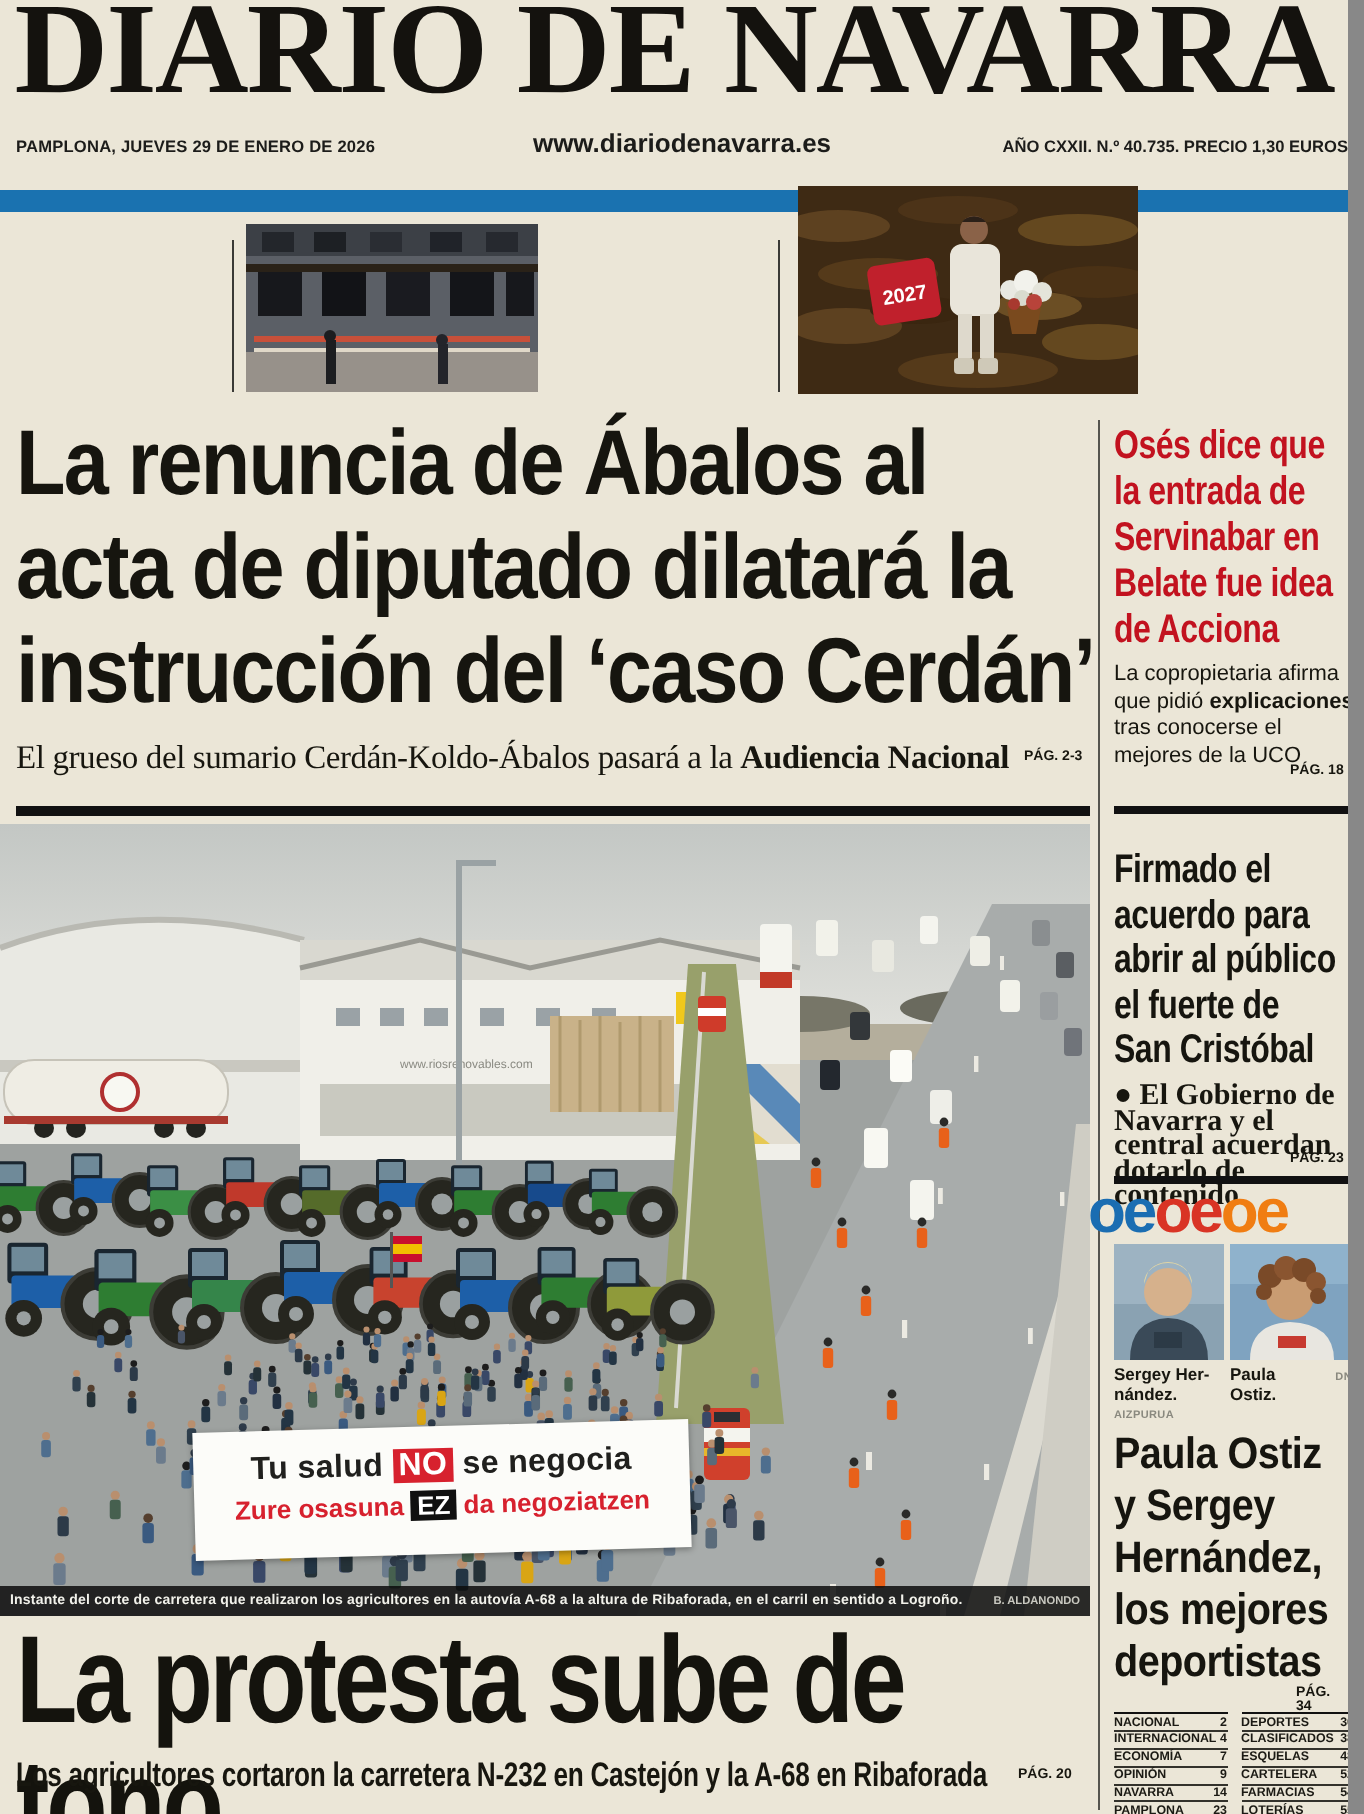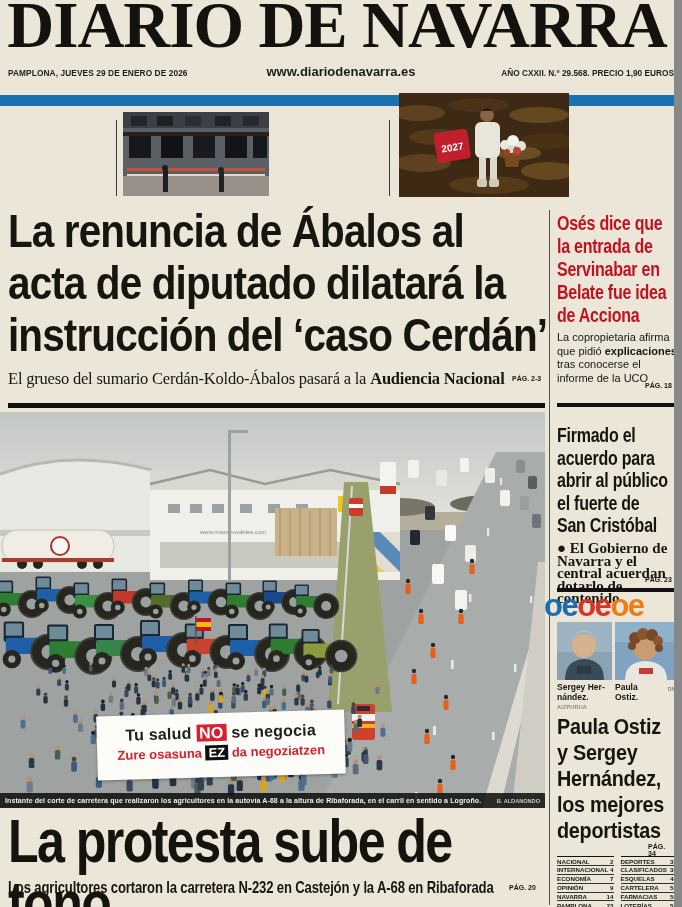--- a/index.html
+++ b/index.html
@@ -81,21 +81,21 @@
 </style>
 </head>
 <body>
 
 <div class="page">
 
   <div class="abs masthead-title">DIARIO DE NAVARRA</div>
   <div class="abs dateline">
     <span class="dl-left">PAMPLONA, JUEVES 29 DE ENERO DE 2026</span>
     <span class="dl-center">www.diariodenavarra.es</span>
-    <span class="dl-right">AÑO CXXII. N.º 29.568. PRECIO 1,90 EUROS</span>
+    <span class="dl-right">AÑO CXXII. N.º 40.735. PRECIO 1,30 EUROS</span>
   </div>
 
   <div class="abs blue-band"></div>
 
   <div class="abs vr" style="left:116px;top:120px;height:76px;"></div>
 
   <div class="abs miniphoto" style="left:123px;top:112px;width:146px;height:84px;">
     <svg width="146" height="84" viewBox="0 0 146 84">
       <rect width="146" height="84" fill="#7e8288"></rect>
       <rect x="0" y="0" width="146" height="64" fill="#5b5f66"></rect>
@@ -169,21 +169,21 @@
   <span class="abs pag" style="left:512px;top:375px;">PÁG. 2-3</span>
   <div class="abs rule-lead"></div>
 
   <div class="abs vdiv"></div>
 
   <div class="abs cond red-h">Osés dice que
 la entrada de
 Servinabar en
 Belate fue idea
 de Acciona</div>
-  <div class="abs rc-body"><span>La copropietaria afirma que pidió </span><span class="b">explicaciones</span><span> tras conocerse el informe de la UCO</span></div>
+  <div class="abs rc-body"><span>La copropietaria afirma que pidió </span><span class="b">explicaciones</span><span> tras conocerse el mejores de la UCO</span></div>
   <span class="abs pag" style="left:645px;top:382px;">PÁG. 18</span>
   <div class="abs rc-rule" style="top:403px;"></div>
 
   <div class="abs cond h2-right">Firmado el
 acuerdo para
 abrir al público
 el fuerte de
 San Cristóbal</div>
   <div class="abs rc-bullet">● El Gobierno de Navarra y el central acuerdan dotarlo de contenido</div>
   <span class="abs pag" style="left:645px;top:576px;">PÁG. 23</span>

